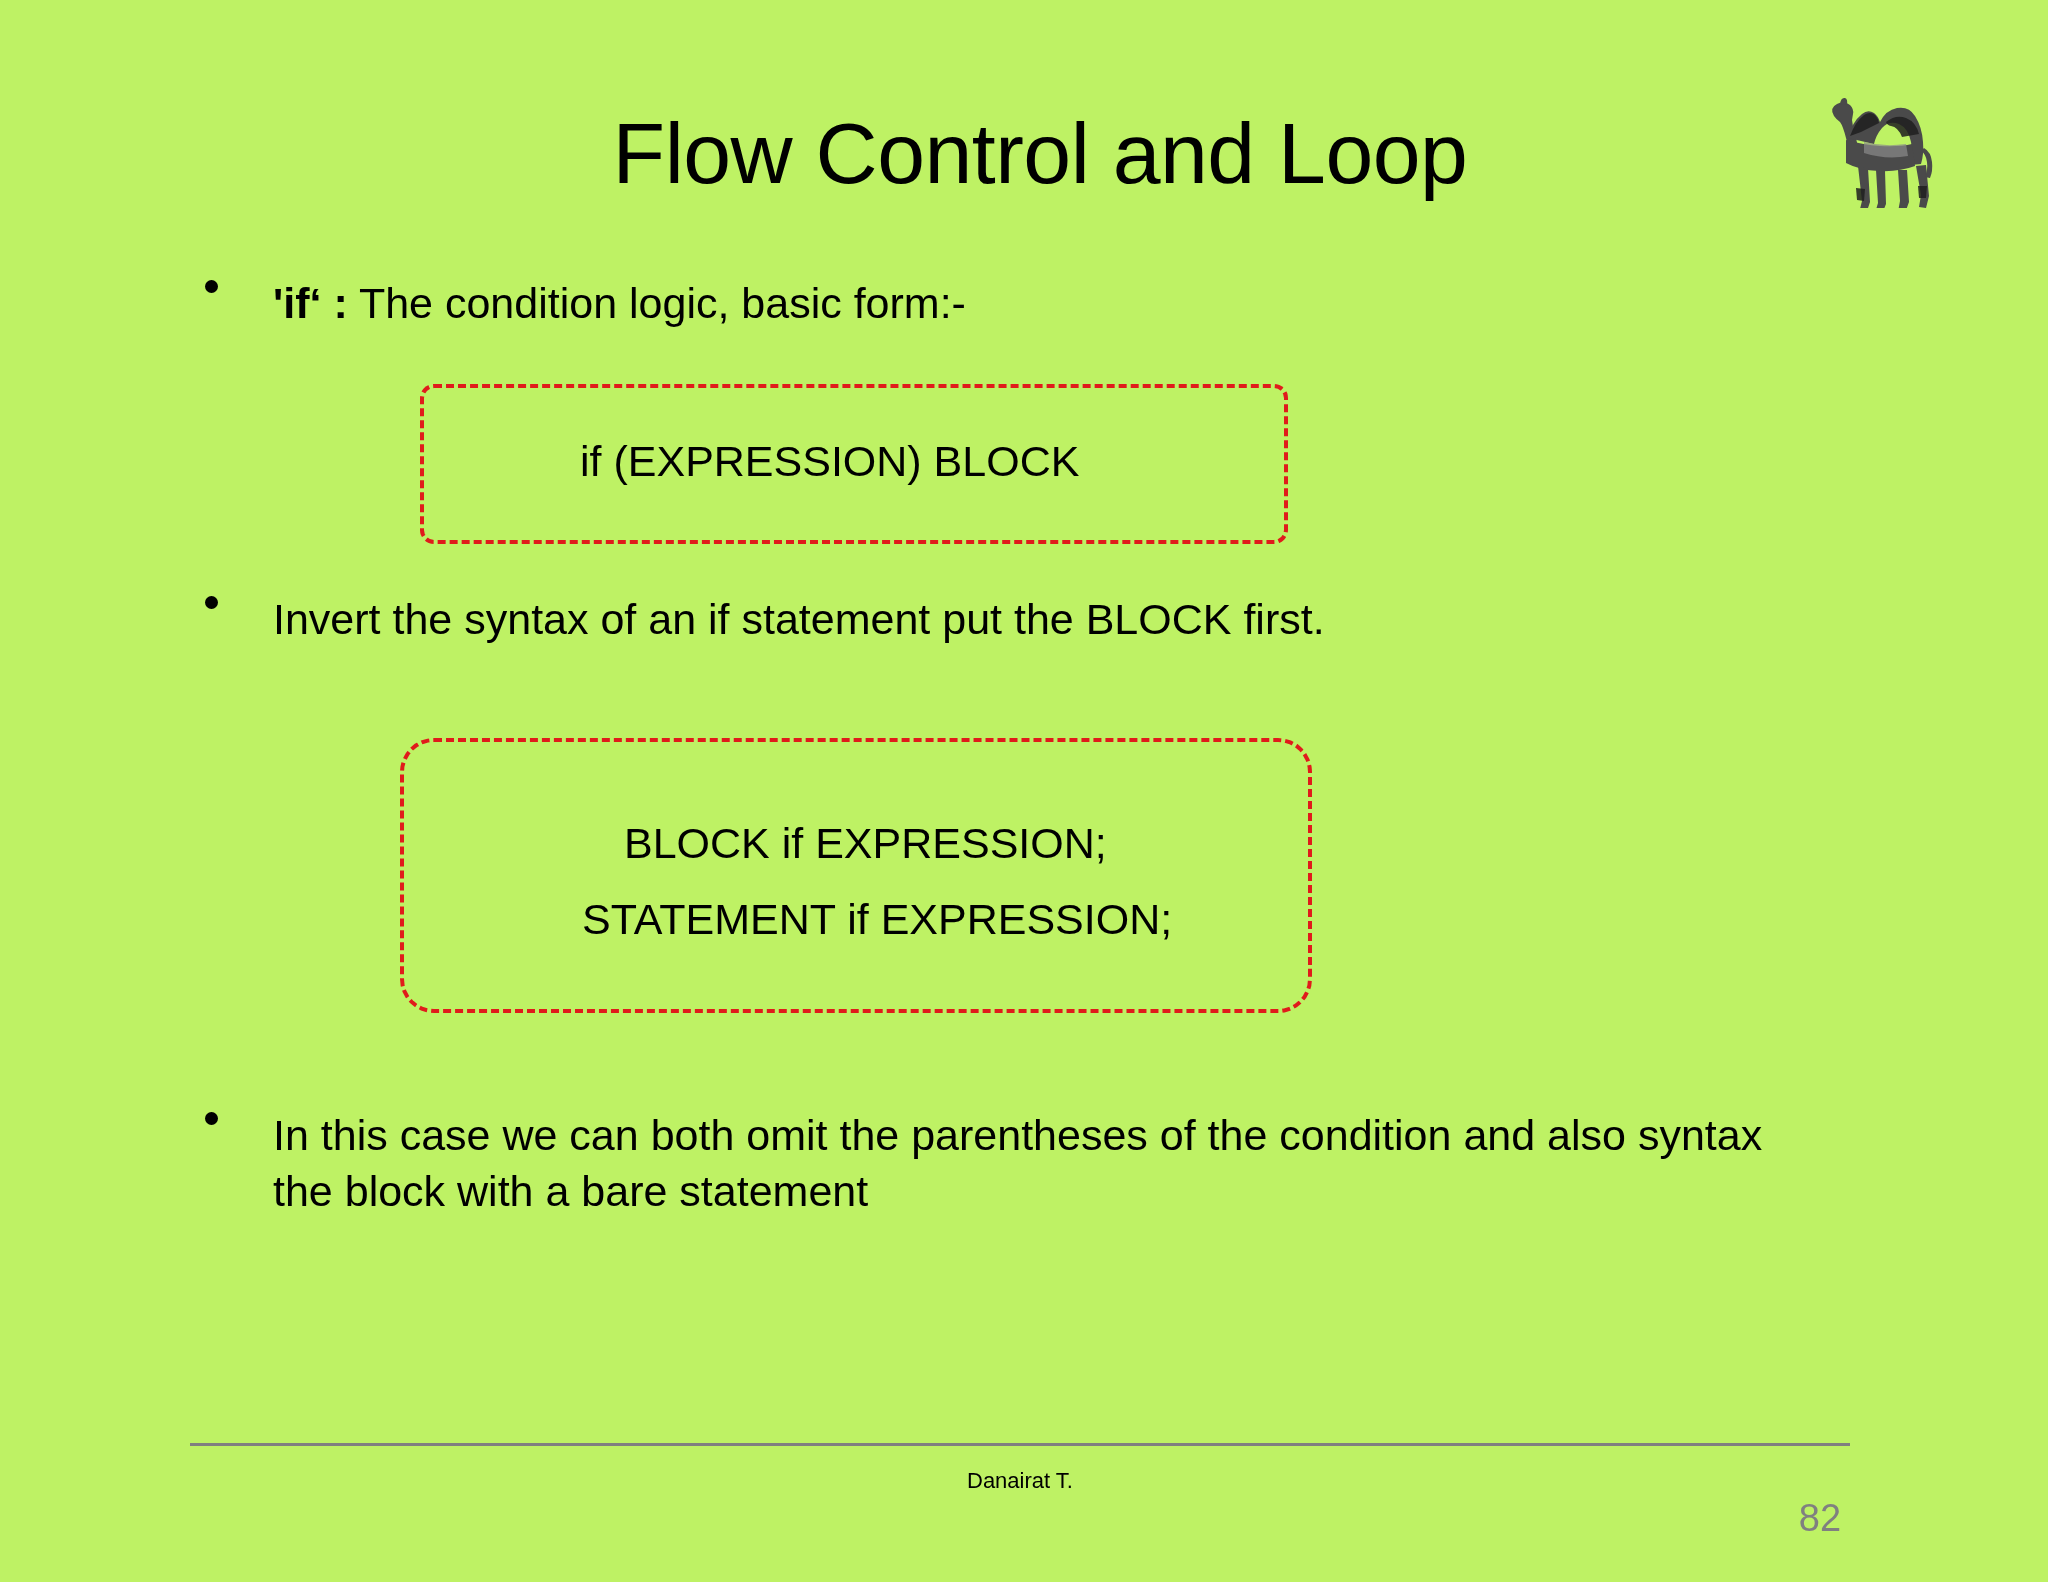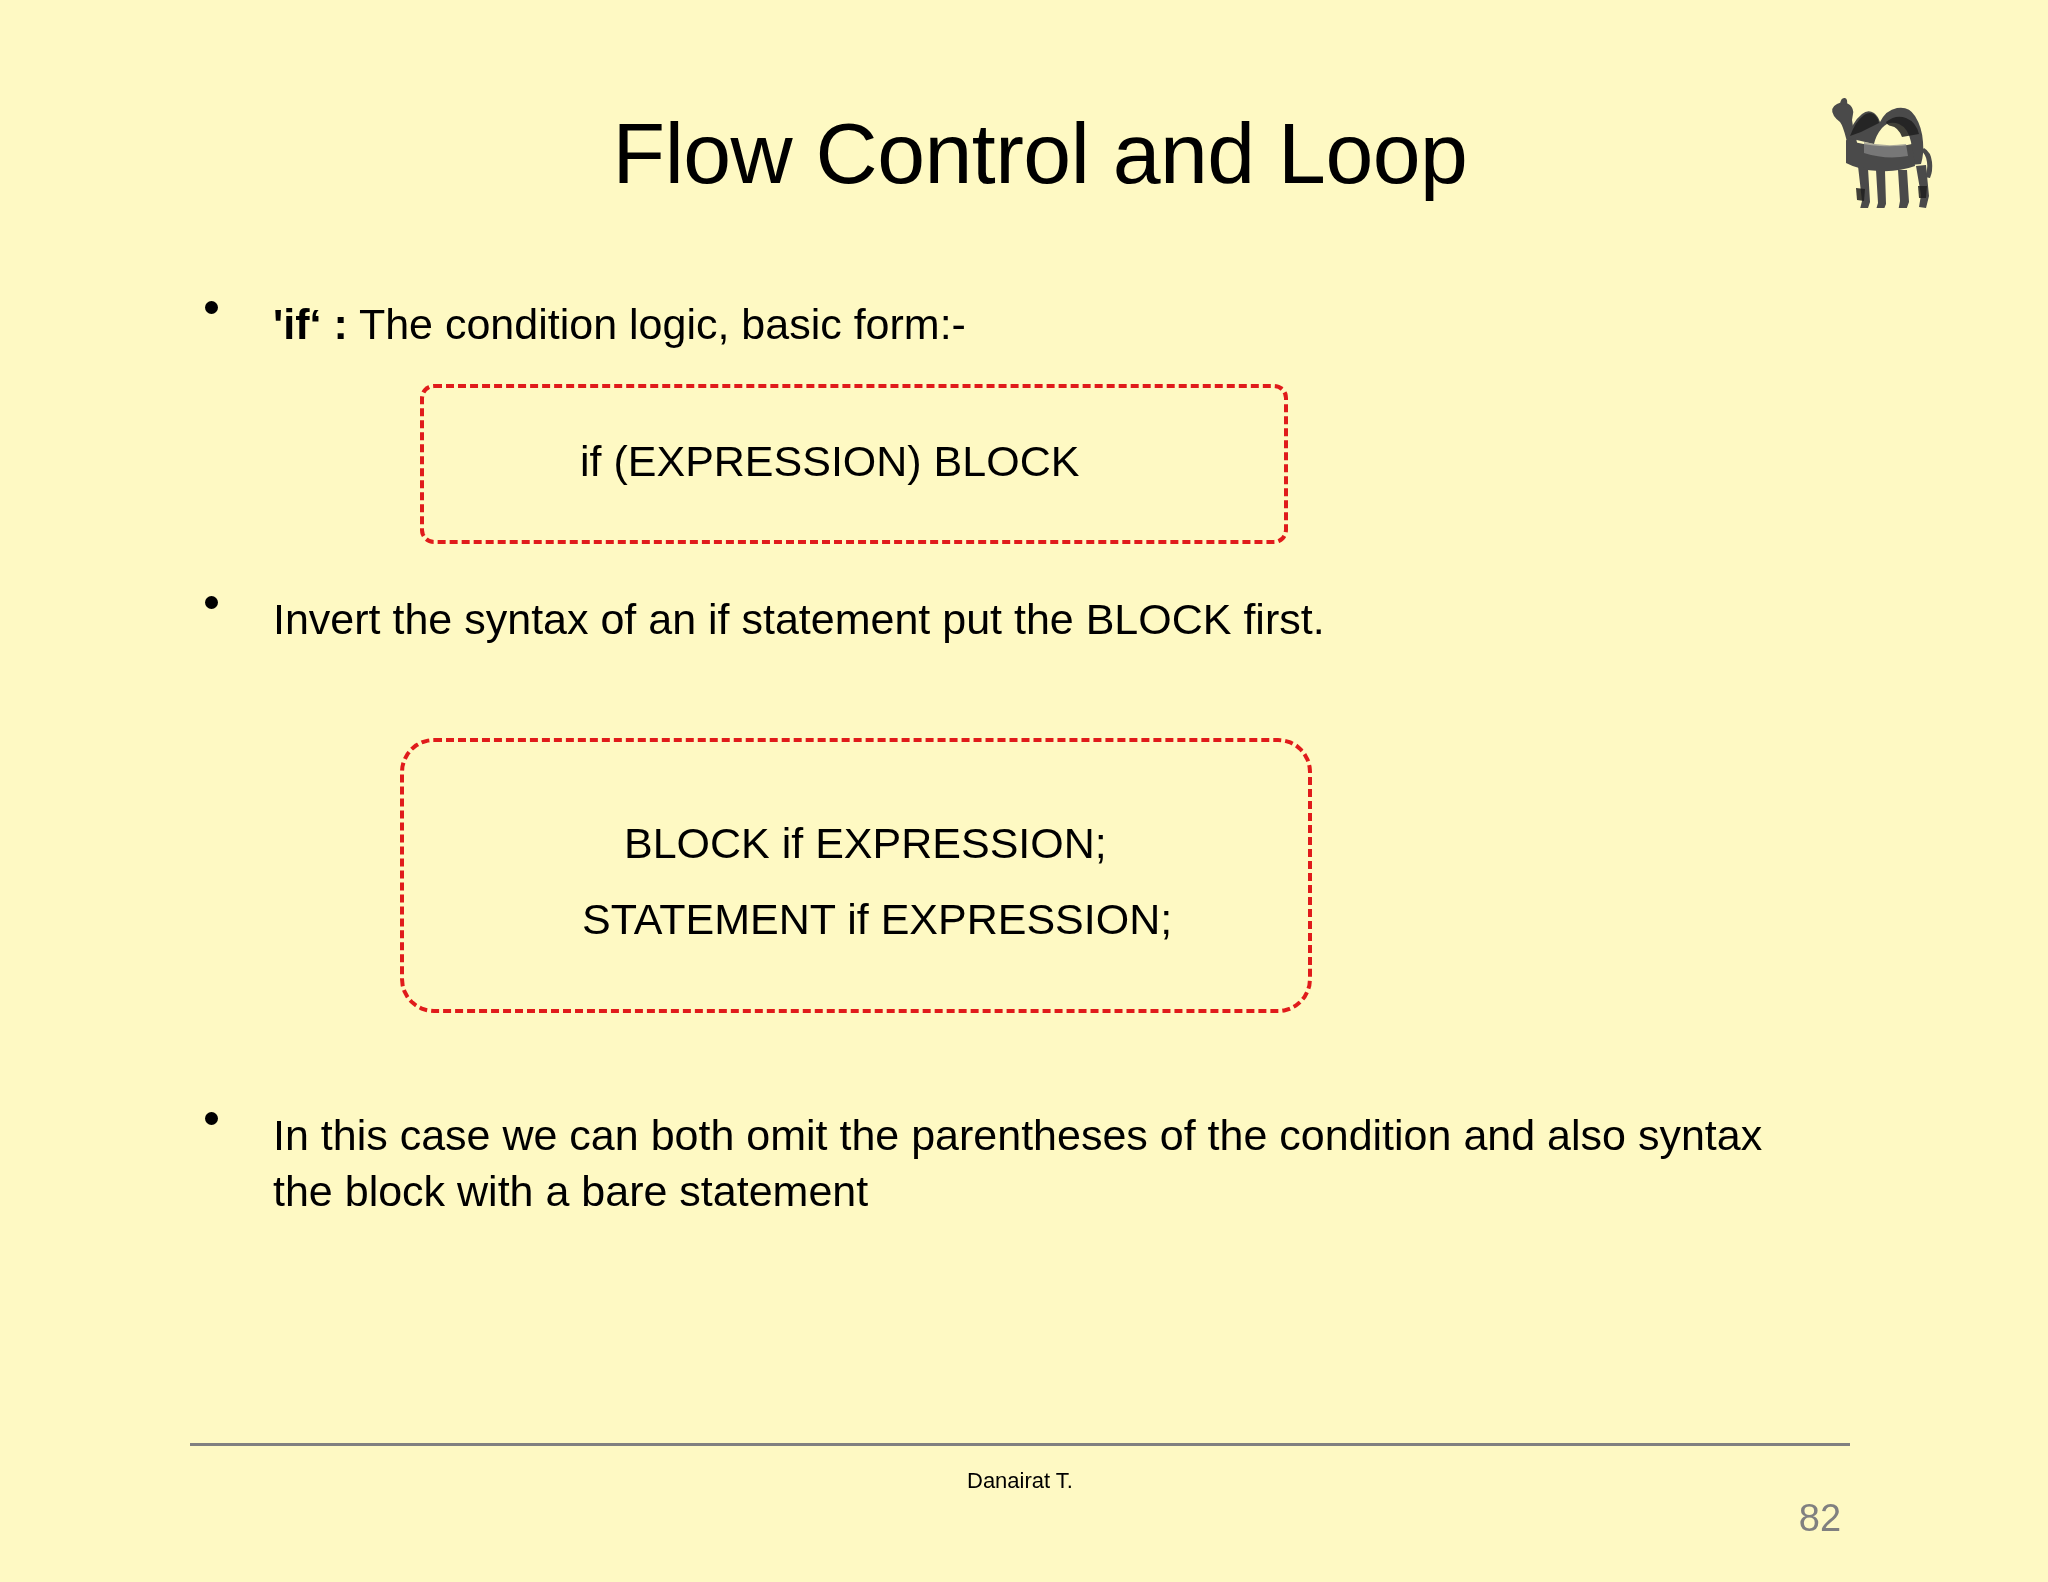--- a/index.html
+++ b/index.html
@@ -7,21 +7,21 @@
     padding: 0;
     background: #ffffff;
   }
   body {
     font-family: "Liberation Sans", sans-serif;
   }
   .slide {
     position: relative;
     width: 2048px;
     height: 1582px;
-    background: #fef9c3;
+    background: #bef264;
     overflow: hidden;
   }
 
   
   .slide-title {
     position: absolute;
     left: 240px;
     top: 108px;
     width: 1600px;
     text-align: center;
@@ -60,21 +60,21 @@
   }
   .bullet-row .btext {
     display: block;
     margin-left: 68px;
     font-size: 43px;
     line-height: 1.30;
     color: #000000;
   }
   .bullet-row .btext b { font-weight: 700; }
 
-  #bullet-1 { left: 205px; top: 297px; width: 1500px; }
+  #bullet-1 { left: 205px; top: 276px; width: 1500px; }
   #bullet-2 { left: 205px; top: 592px; width: 1500px; }
   #bullet-3 { left: 205px; top: 1108px; width: 1580px; }
 
   
   .code-box {
     position: absolute;
     border: 4px dashed #e01b1b;
     box-sizing: border-box;
     background: transparent;
   }

